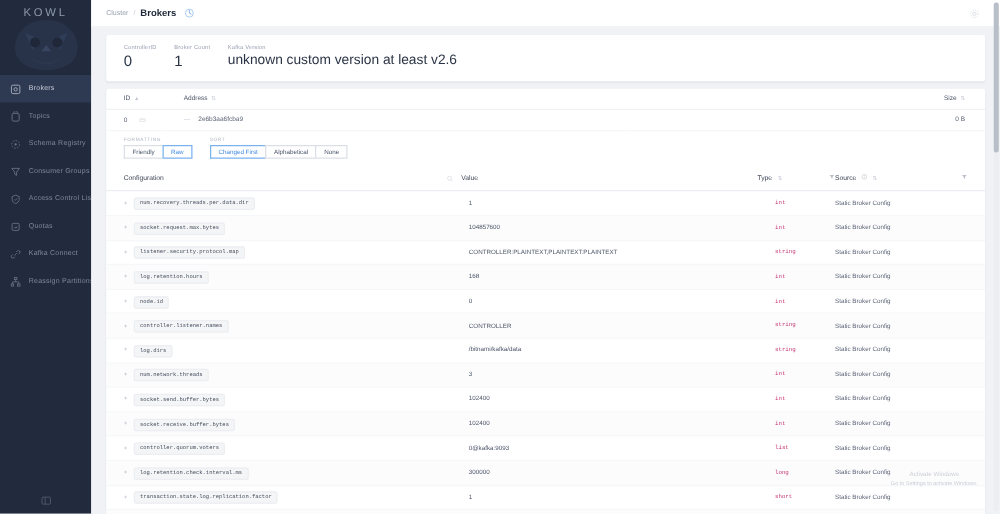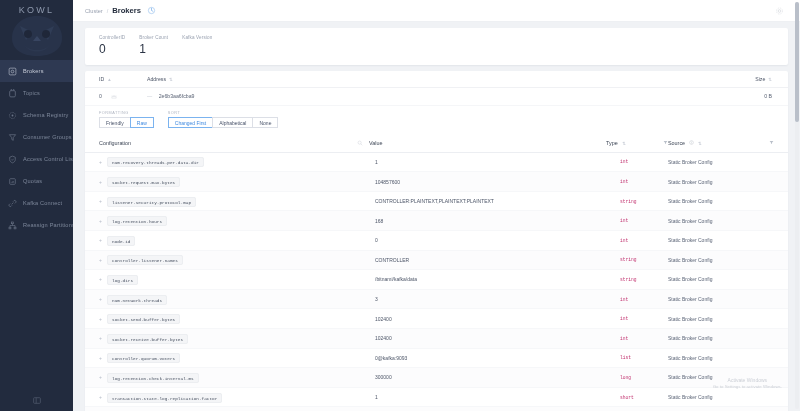--- a/index.html
+++ b/index.html
@@ -276,20 +276,21 @@
           <div class="stat">
             <div class="stat-label">ControllerID</div>
             <div class="stat-value">0</div>
           </div>
           <div class="stat">
             <div class="stat-label">Broker Count</div>
             <div class="stat-value">1</div>
           </div>
           <div class="stat wide">
             <div class="stat-label">Kafka Version</div>
+            <div class="stat-value">unknown custom version at least v2.6</div>
           </div>
         </div>
       </div>
 
       <div class="card broker-card">
 
         <table class="bt">
           <thead>
             <tr>
               <th style="width:48px">

